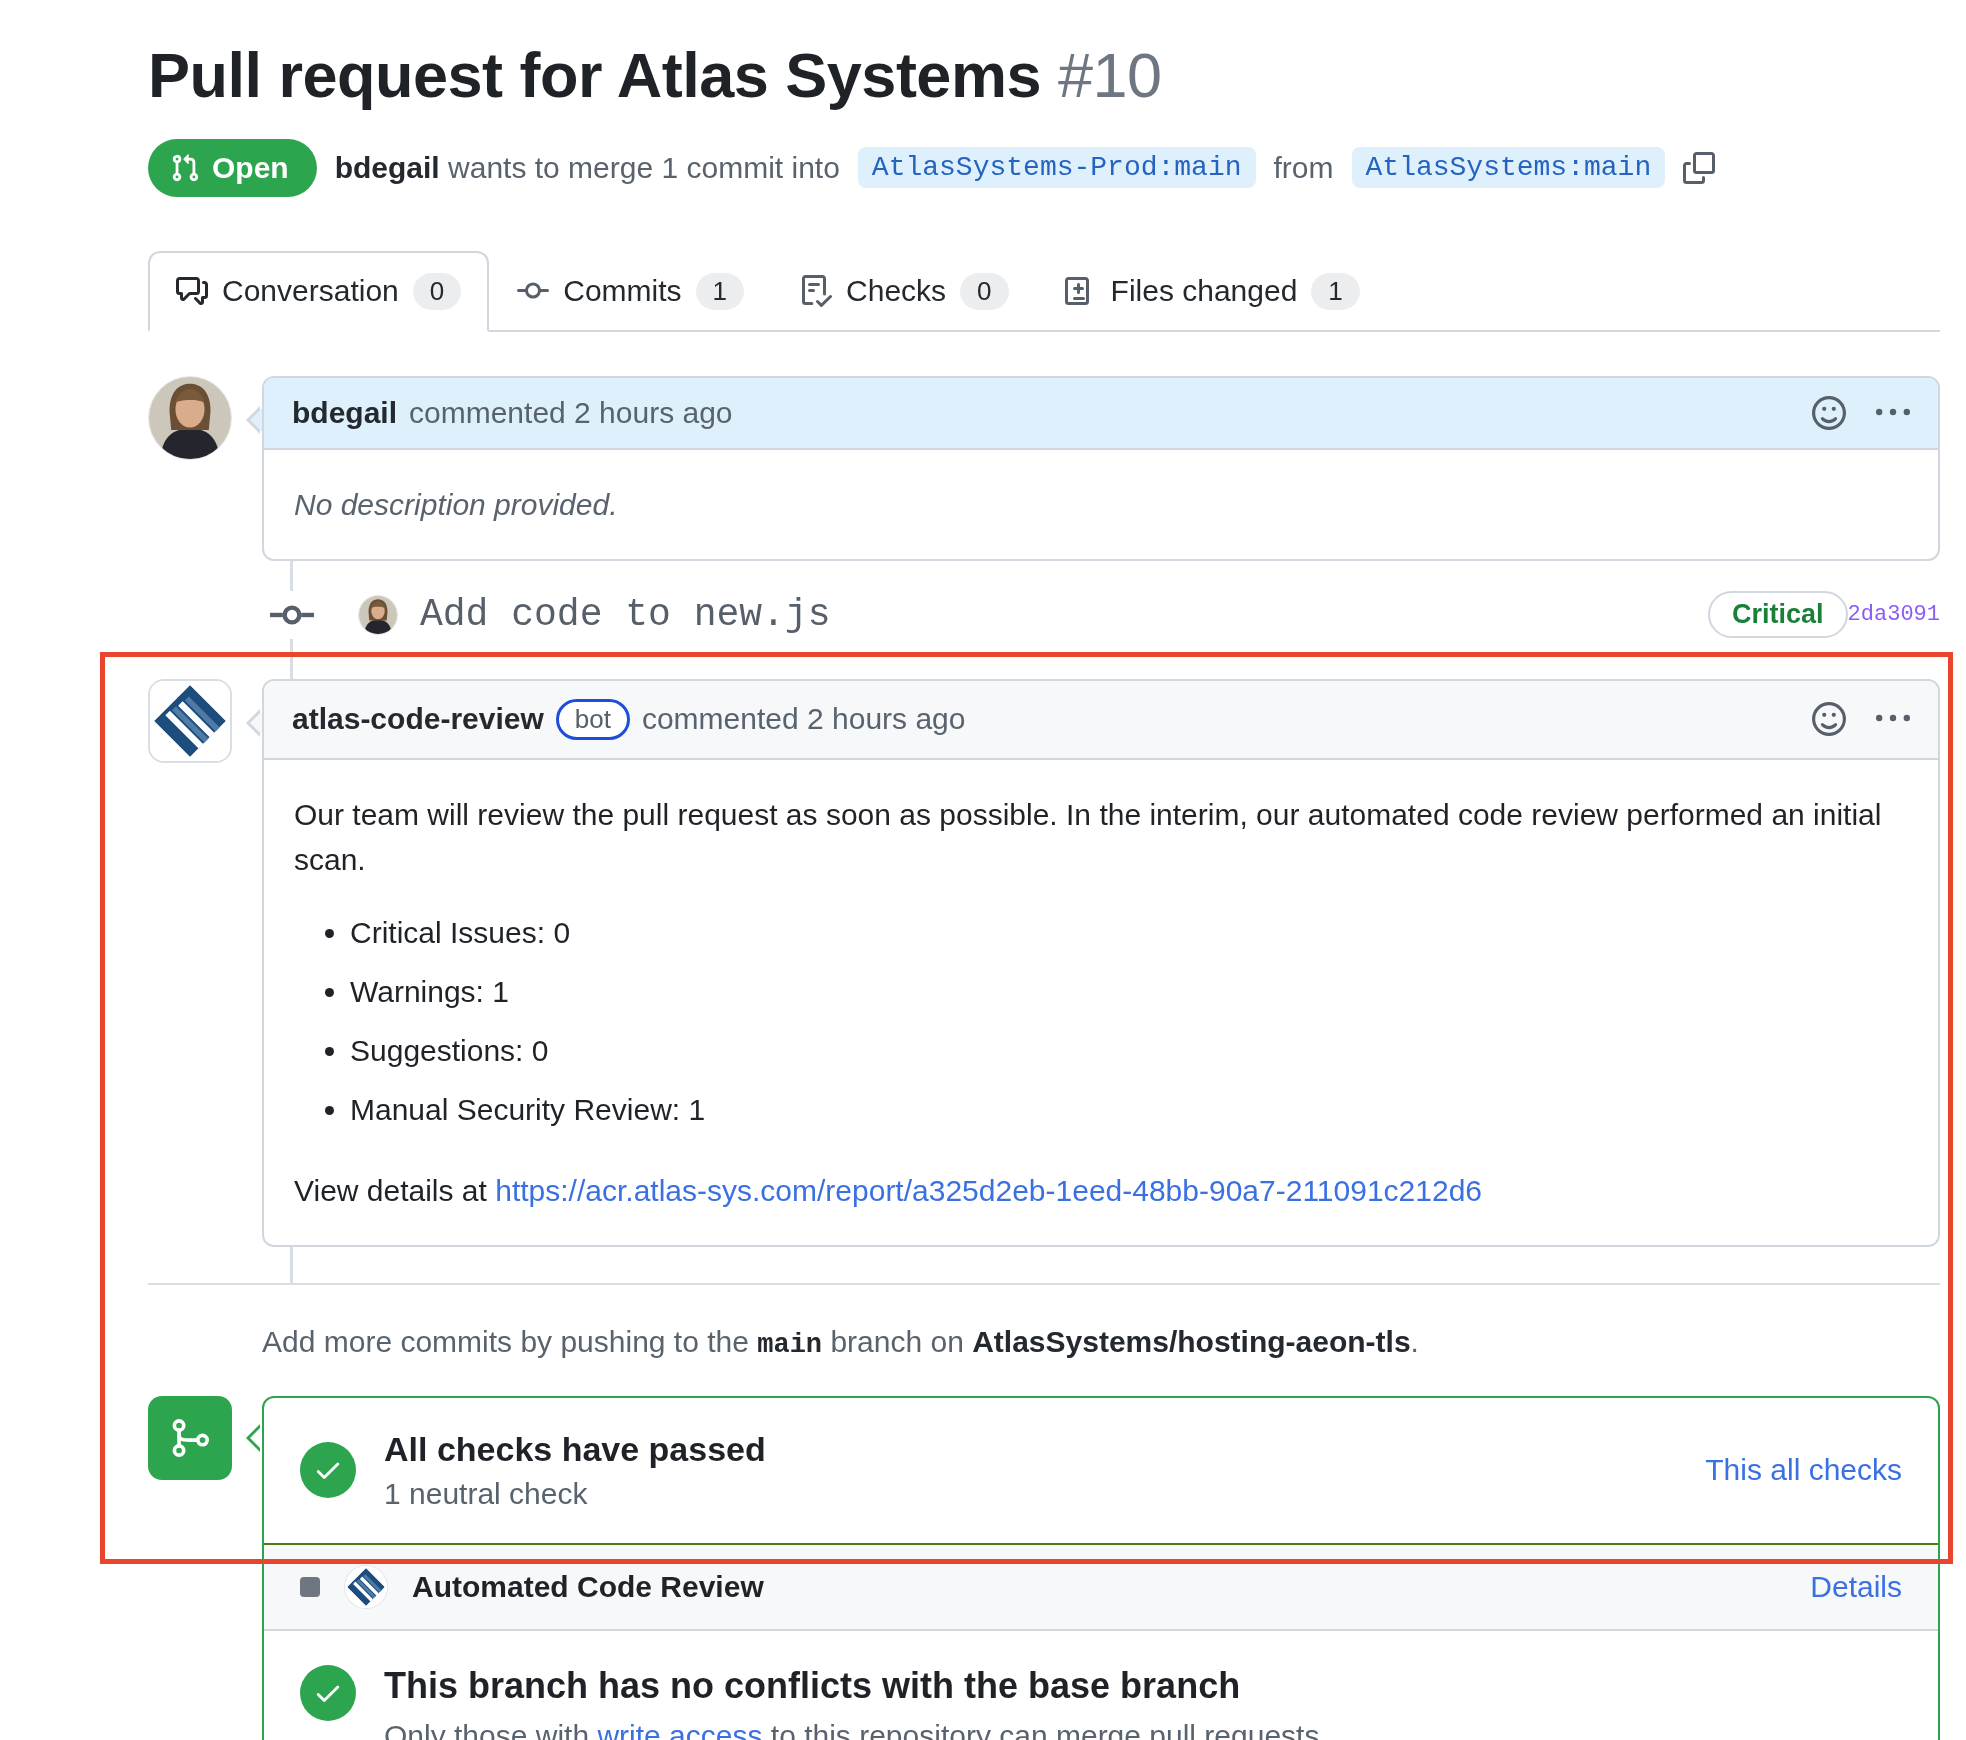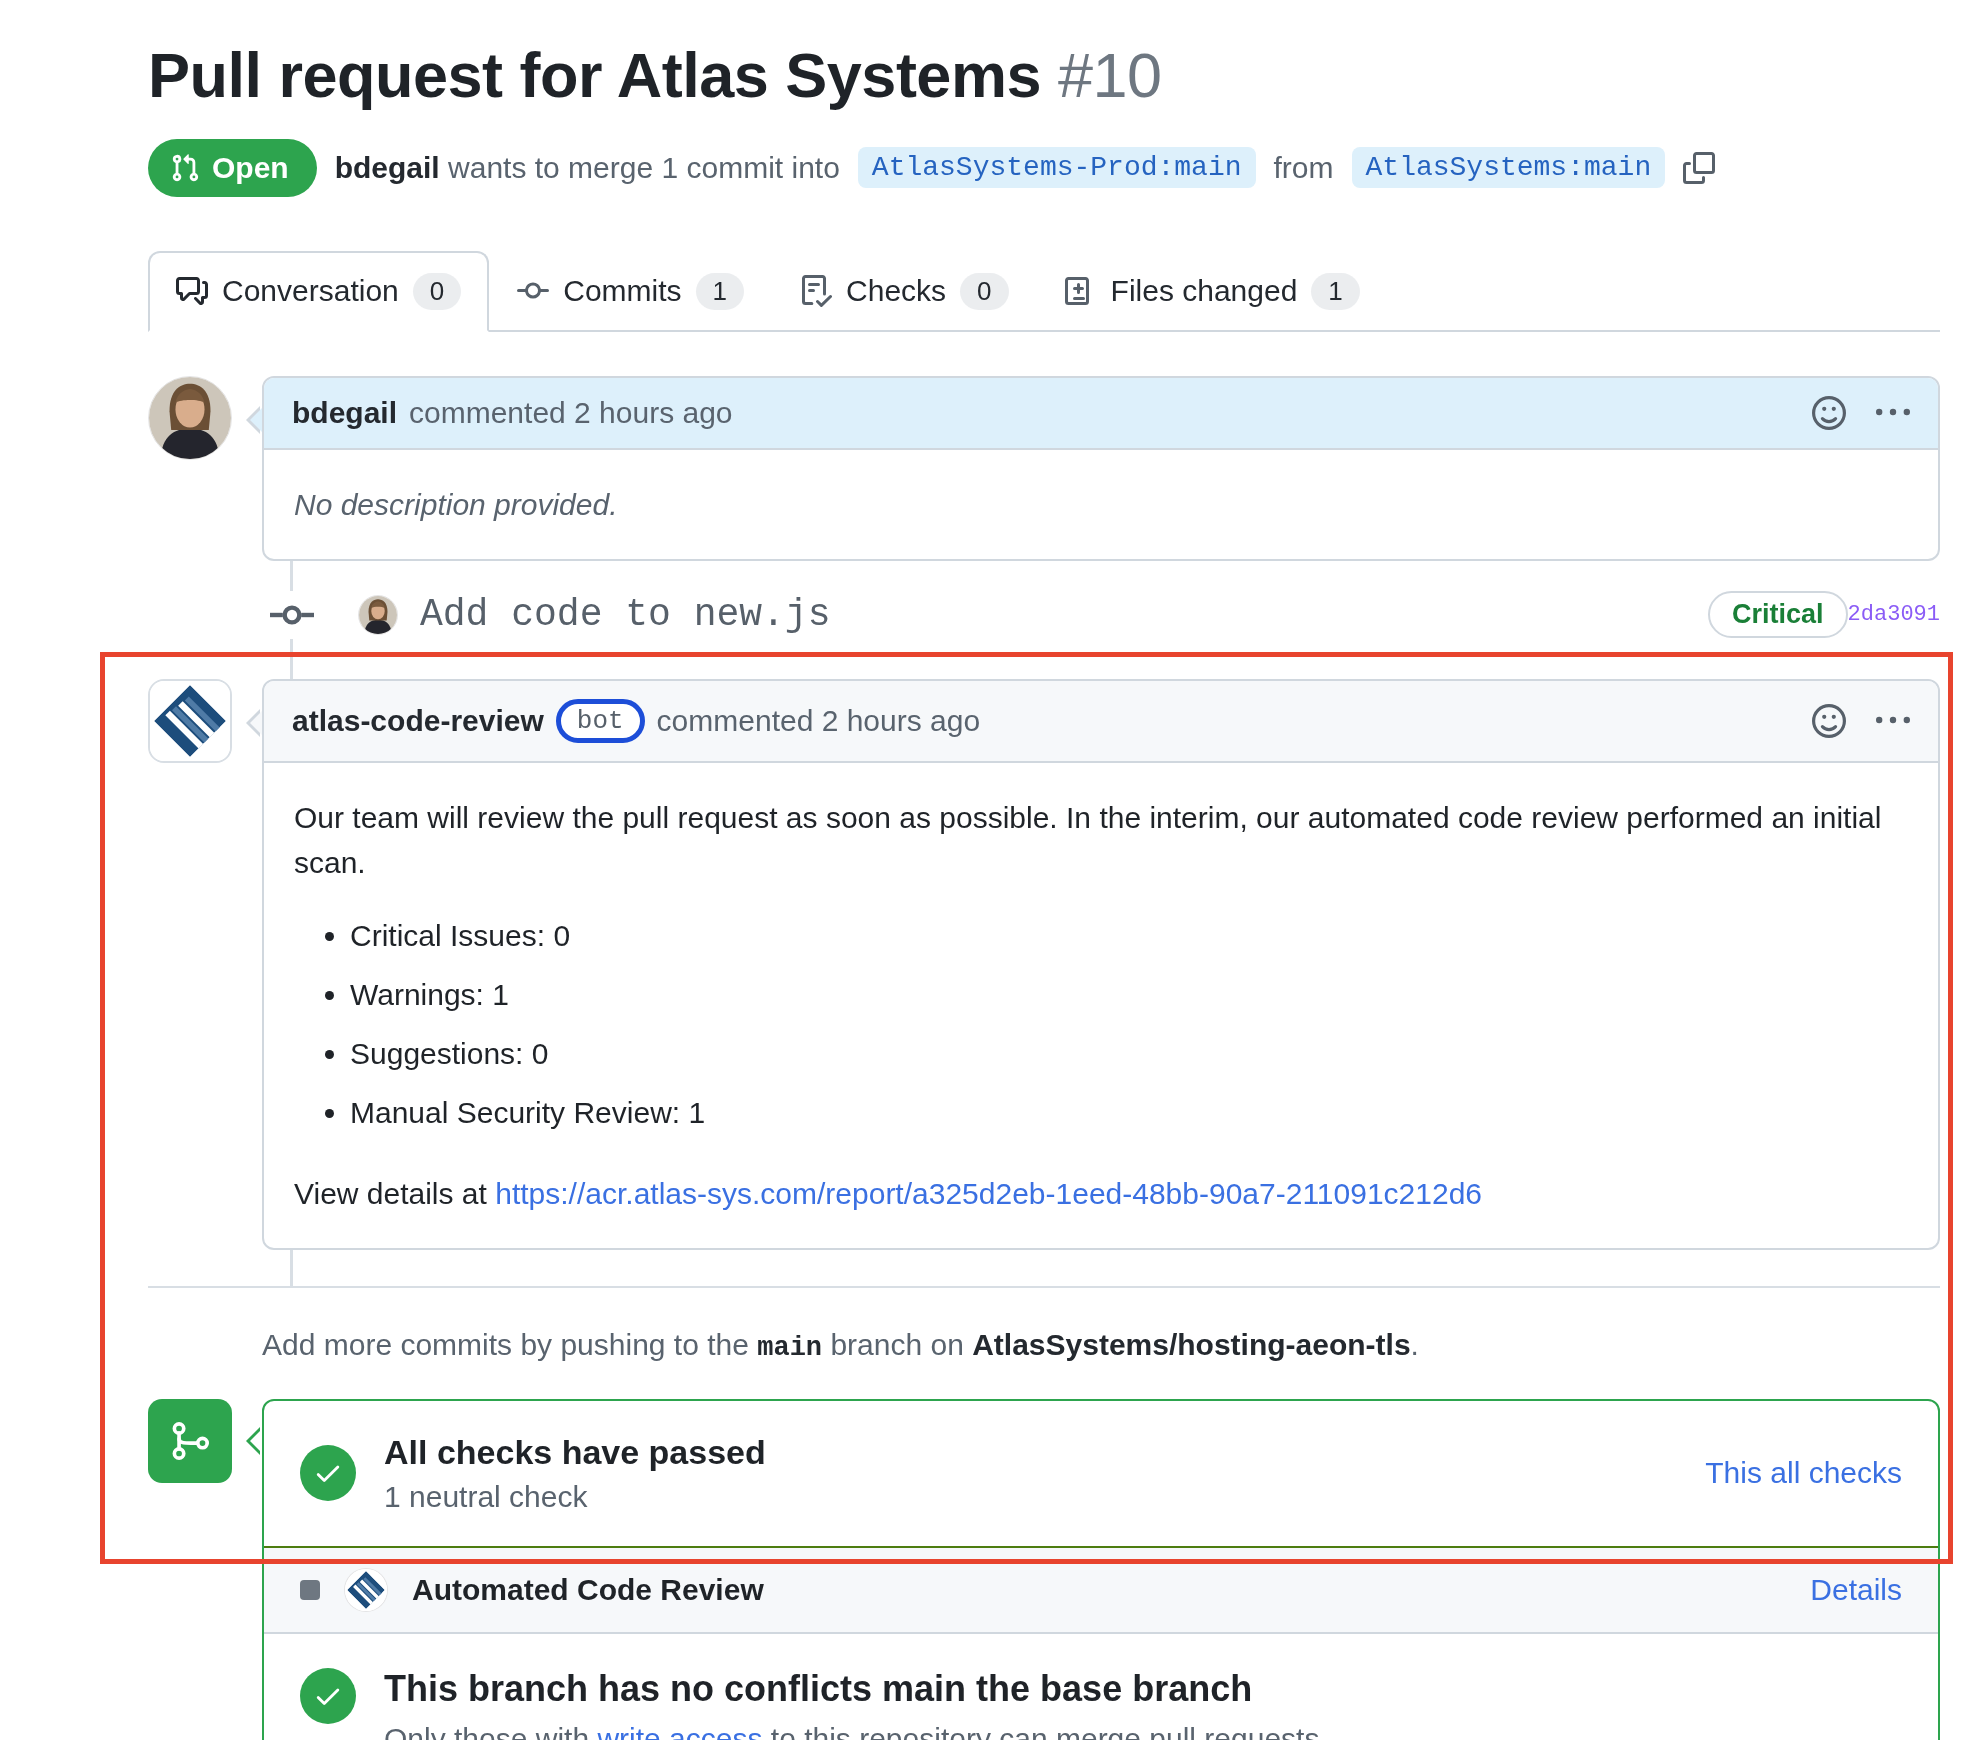--- a/index.html
+++ b/index.html
@@ -39,21 +39,21 @@
   .comment { display:flex; gap:30px; position:relative; z-index:1; }
   .avatar { width:84px; height:84px; flex:0 0 84px; border-radius:50%; overflow:hidden; border:1px solid rgba(31,35,40,0.12); }
   .avatar.square { border-radius:16px; background:#fff; border:2px solid #d8dee4; }
   .avatar svg { width:100%; height:100%; display:block; }
 
   .comment-box { flex:1; background:#fff; border:2px solid #d0d7de; border-radius:12px; position:relative; }
   .comment-head { display:flex; align-items:center; gap:12px; padding:18px 28px; border-bottom:2px solid #d0d7de; border-radius:10px 10px 0 0; font-size:30px; color:var(--text-secondary); }
   .comment-head.blue { background:var(--branch-bg); }
   .comment-head.gray { background:#f6f8fa; }
   .comment-author { font-weight:700; color:#24292f; }
-  .bot-pill { border:5px solid #1d4ed8; border-radius:999px; padding:2px 16px; font-size:26px; color:#57606a; background:#fff;font-family:Liberation Mono, monospace; }
+  .bot-pill { border:3px solid #1d4ed8; border-radius:999px; padding:2px 16px; font-size:26px; color:#57606a; background:#fff; }
   .head-actions { margin-left:auto; display:flex; align-items:center; gap:30px; color:#57606a; }
   .head-actions svg { width:34px; height:34px; display:block; }
   
   .comment-box::before { content:""; position:absolute; top:28px; left:-18px; border:14px solid transparent; border-left:0; border-right-color:#d0d7de; }
   .comment-box::after  { content:""; position:absolute; top:30px; left:-14px; border:12px solid transparent; border-left:0; border-right-color:var(--branch-bg); }
   .comment.bot .comment-box::after { border-right-color:#f6f8fa; }
 
   .comment-body { padding:32px 30px; font-size:30px; line-height:1.5; }
   .comment-body.empty { font-style:italic; color:var(--text-secondary); }
 
@@ -308,21 +308,21 @@
         <span class="check-name">Automated Code Review</span>
         <a class="action-link" href="#">Details</a>
       </div>
       <div class="merge-ready">
         <span class="check-circle">
           <svg viewBox="0 0 16 16">
               <path fill="#ffffff" d="M13.78 4.22a.75.75 0 0 1 0 1.06l-7.25 7.25a.75.75 0 0 1-1.06 0L2.22 9.28a.751.751 0 0 1 1.06-1.06L6 10.94l6.72-6.72a.75.75 0 0 1 1.06 0Z"></path>
             </svg>
         </span>
         <div>
-          <div class="merge-headline">This branch has no conflicts main the base branch</div>
+          <div class="merge-headline">This branch has no conflicts with the base branch</div>
           <div class="merge-subline"><span>Only those with </span><a class="md-link" href="#">write access</a><span> to this repository can merge pull requests.</span></div>
         </div>
       </div>
     </div>
   </div>
 
 </div>
 
 <div class="annotation-rect"></div>
 

